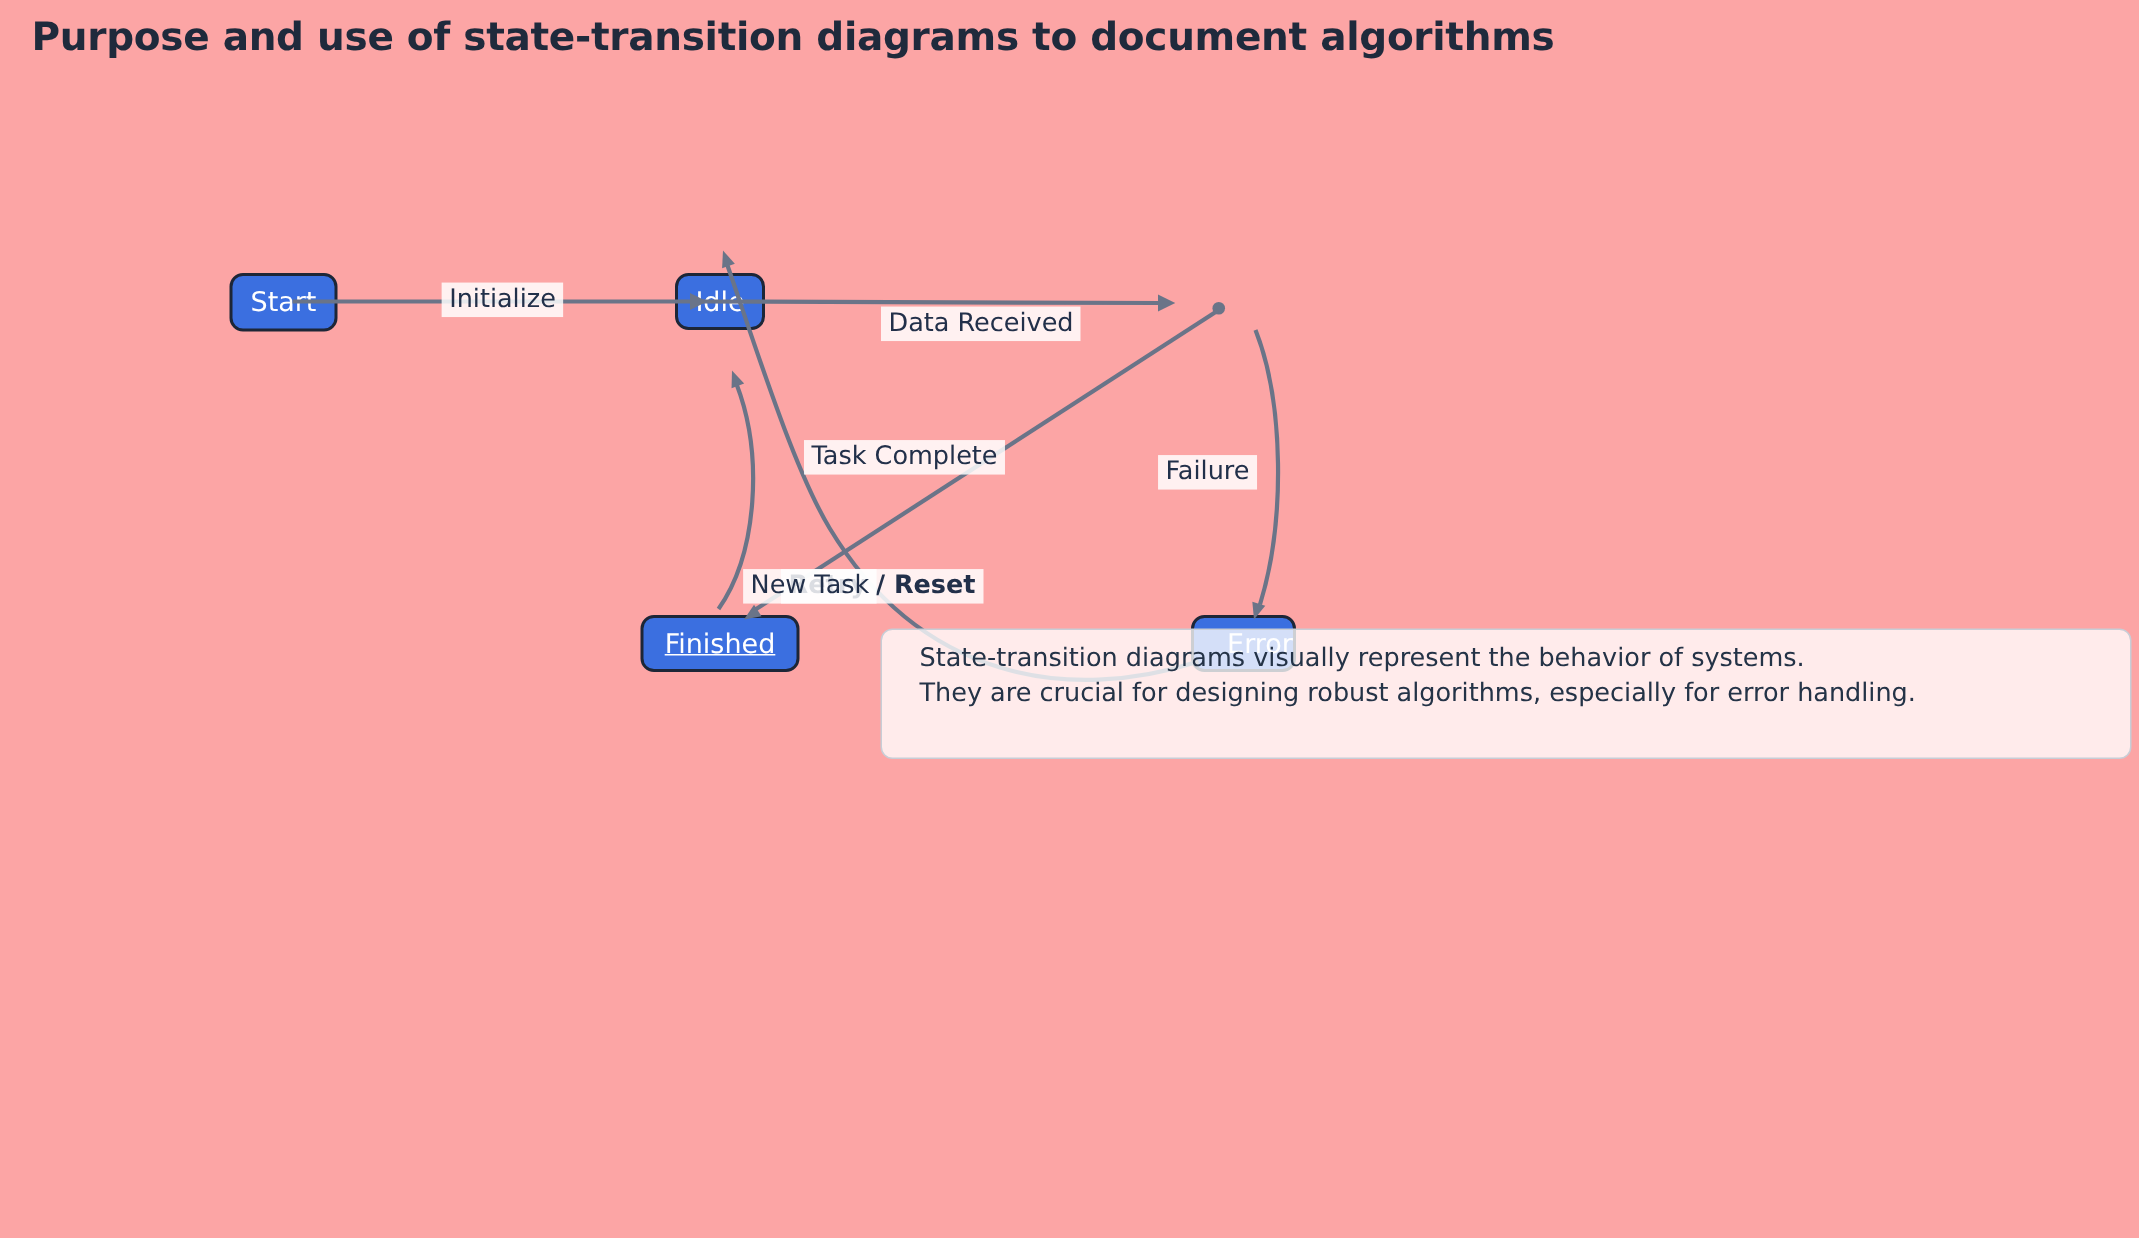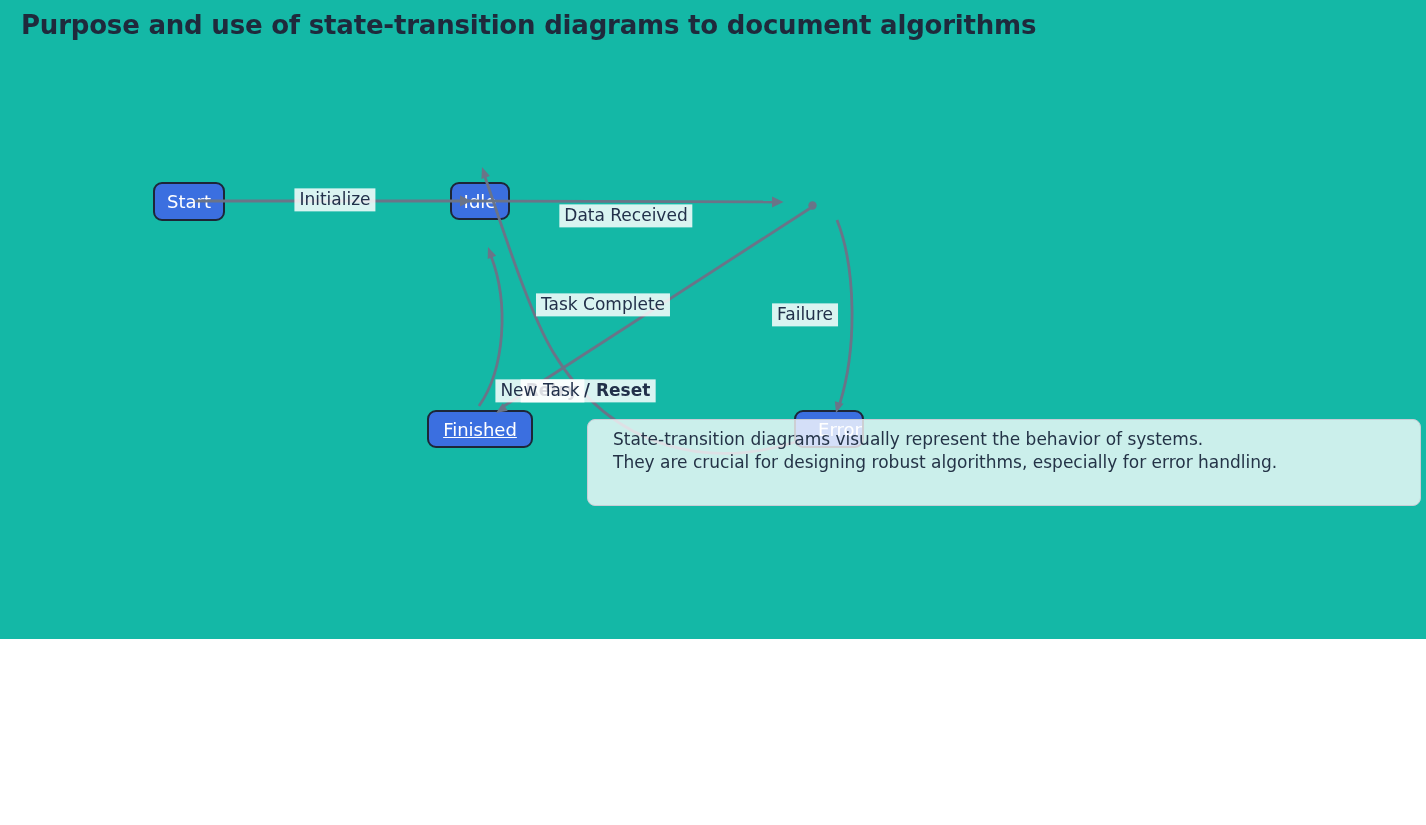--- a/index.html
+++ b/index.html
@@ -1,18 +1,18 @@
 <!DOCTYPE html>
 <html style="--node_fill: #3b6fe0; --node_border: #1d2637; --node_text: #ffffff; --edge: #6a7488; --label_text: #22304a; --title_text: #1f2a3c; --note_border: #c8cdd6; --note_text: #243347;"><head>
 <meta charset="utf-8">
 <style>
   html,body{margin:0;padding:0;background:#ffffff;}
   .canvas{
-    position:relative;width:1426px;height:639px;overflow:hidden;
-    font-family:"DejaVu Sans","Liberation Sans",sans-serif;background:#14b8a6;
+    position:relative;width:1426px;height:825px;overflow:hidden;
+    font-family:"DejaVu Sans","Liberation Sans",sans-serif;background:#fca5a5;
   }
   .page-title{
     position:absolute;left:21px;top:10px;margin:0;
     font-size:26px;font-weight:700;letter-spacing:-0.2px;
     color:var(--title_text,#1f2a3c);white-space:nowrap;z-index:5;
   }
   .node{
     position:absolute;display:flex;align-items:center;justify-content:center;
     background:var(--node_fill,#3b6fe0);
     border:2px solid var(--node_border,#1d2637);
@@ -27,21 +27,21 @@
   .edges-layer{position:absolute;left:0;top:0;z-index:2;pointer-events:none;}
   .edges-layer path{fill:none;stroke:var(--edge,#6a7488);stroke-width:2.8px;}
   .edges-layer polygon,.edges-layer circle{fill:var(--edge,#6a7488);stroke:none;}
   .elabel{
     position:absolute;transform:translate(-50%,-50%);
     background:rgba(255,255,255,0.84);
     color:var(--label_text,#22304a);font-size:17px;line-height:1.25;
     padding:1px 5px;white-space:nowrap;z-index:3;
   }
   #lbl-initialize{left:335px;top:200px;}
-  #lbl-data-received{left:626px;top:216px;}
+  #lbl-data-received{left:654px;top:216px;}
   #lbl-task-complete{left:603px;top:305px;}
   #lbl-failure{left:805px;top:315px;}
   #lbl-retry-reset{left:588px;top:391px;z-index:3;font-weight:bold;}
   #lbl-new-task{left:540px;top:391px;z-index:4;text-align:right;}
   .note{
     position:absolute;left:587px;top:419px;width:834px;height:87px;
     box-sizing:border-box;background:rgba(255,255,255,0.78);
     border:1px solid var(--note_border,#c8cdd6);border-radius:8px;
     padding:8px 25px;z-index:6;
     color:var(--note_text,#243347);font-size:17px;line-height:23.4px;

